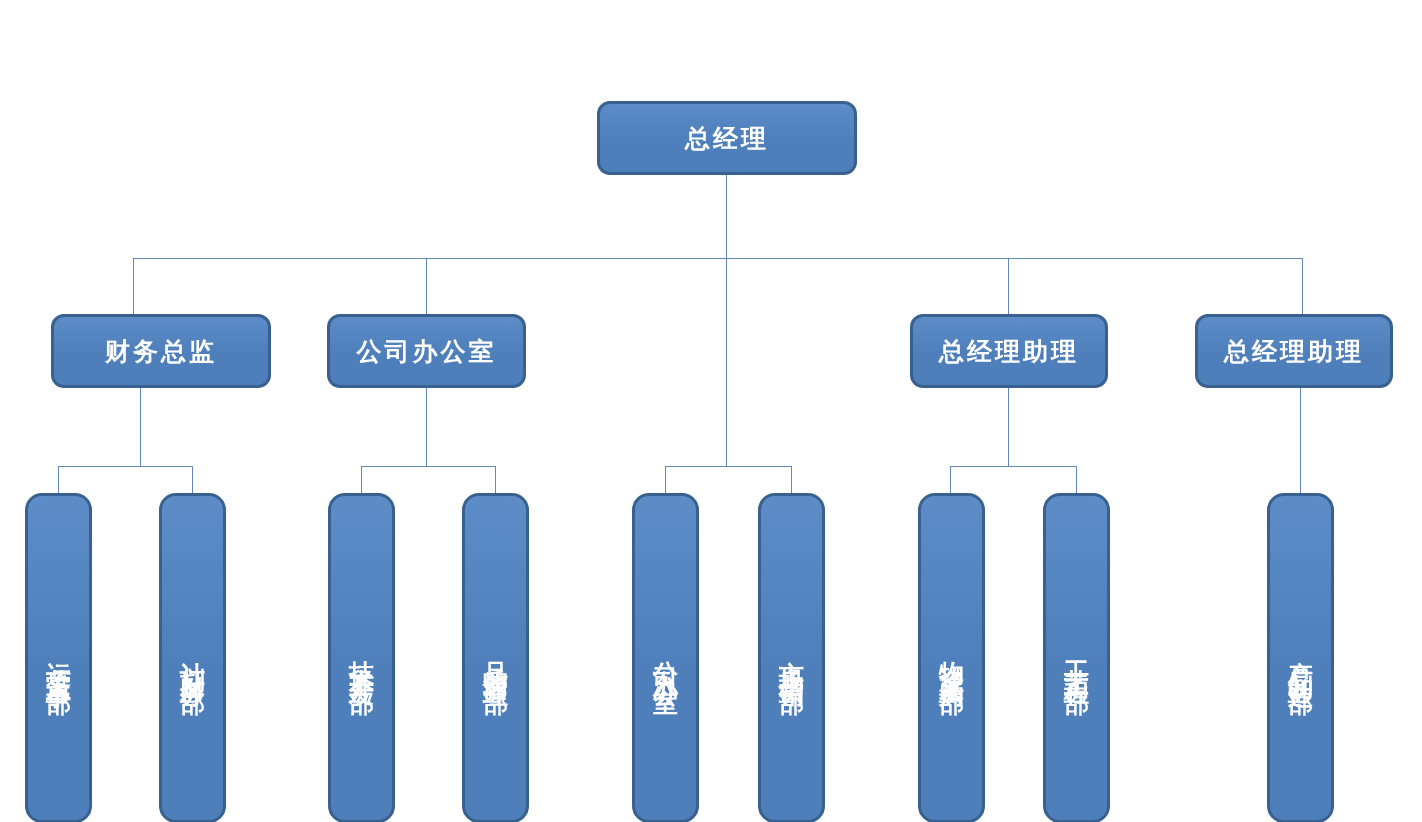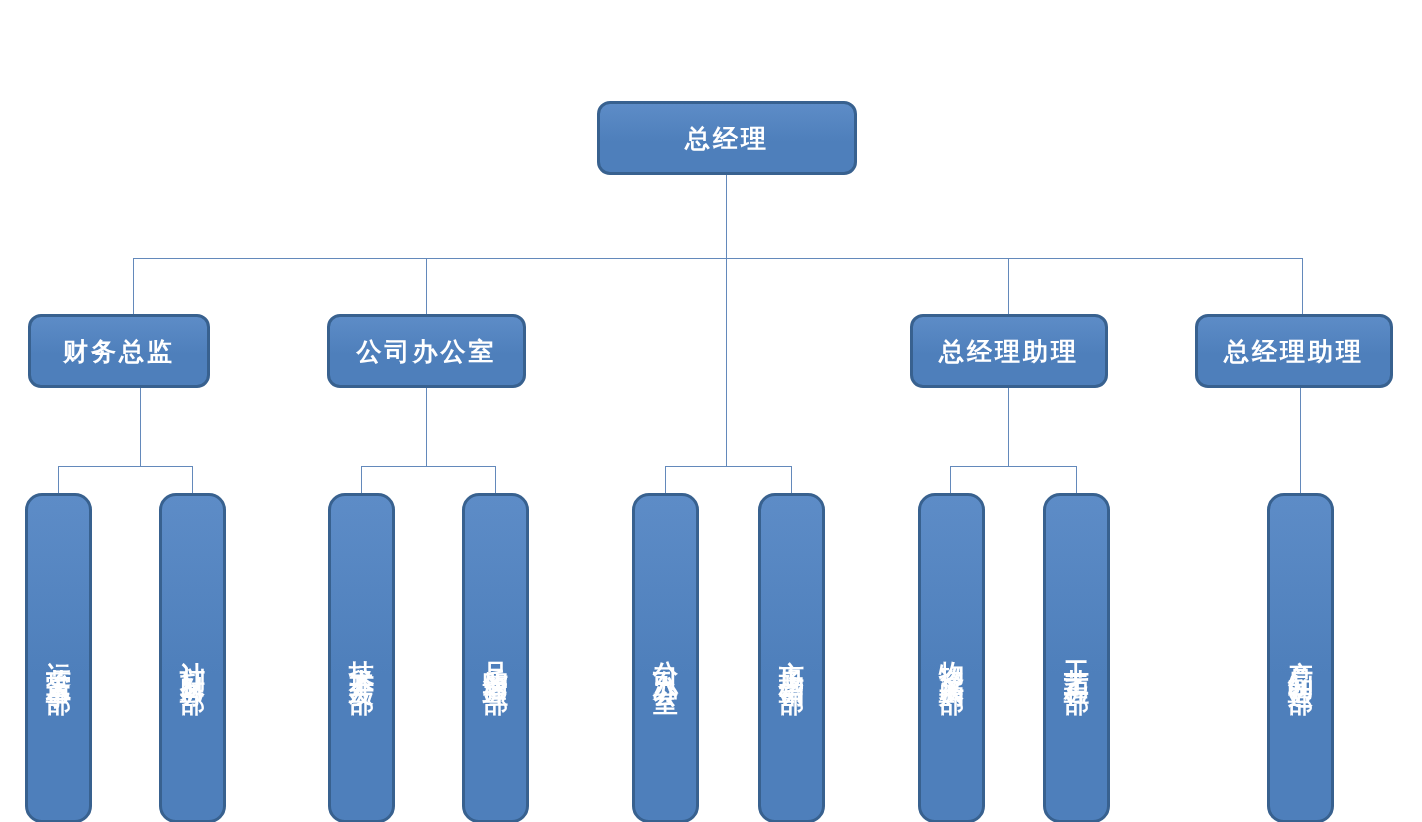--- a/index.html
+++ b/index.html
@@ -44,21 +44,21 @@
     border-radius: 13px;
     height: 74px;
     font-size: 25px;
     letter-spacing: 3px;
   }
   .n-root {
     left: 597px; top: 85px; width: 260px;
     font-size: 30px; letter-spacing: 4px;
     border-radius: 14px;
   }
-  .n-l2-0 { left: 28px;   top: 298px; width: 182px; }
+  .n-l2-0 { left: 51px;   top: 298px; width: 220px; }
   .n-l2-1 { left: 327px;  top: 298px; width: 199px; }
   .n-l2-2 { left: 910px;  top: 298px; width: 198px; }
   .n-l2-3 { left: 1195px; top: 298px; width: 198px; }
   .box.v {
     border-radius: 17px;
     top: 477px;
     width: 67px;
     height: 330px;
     font-size: 25px;
   }

